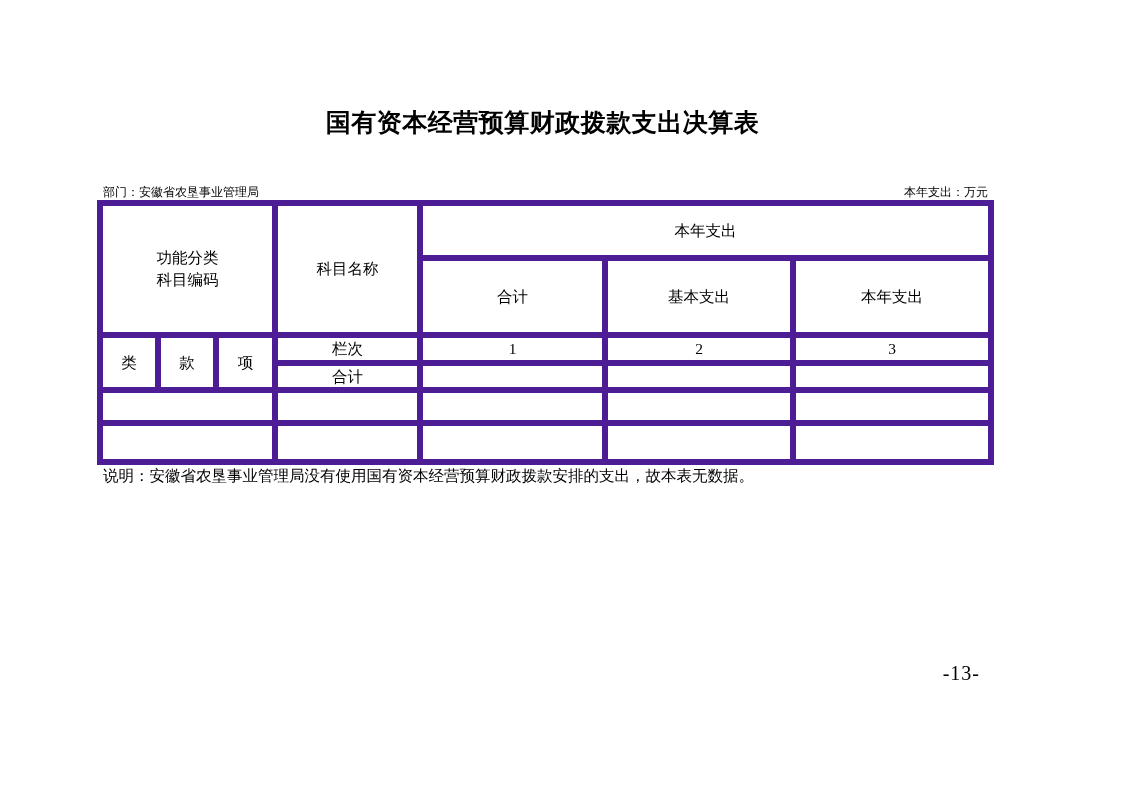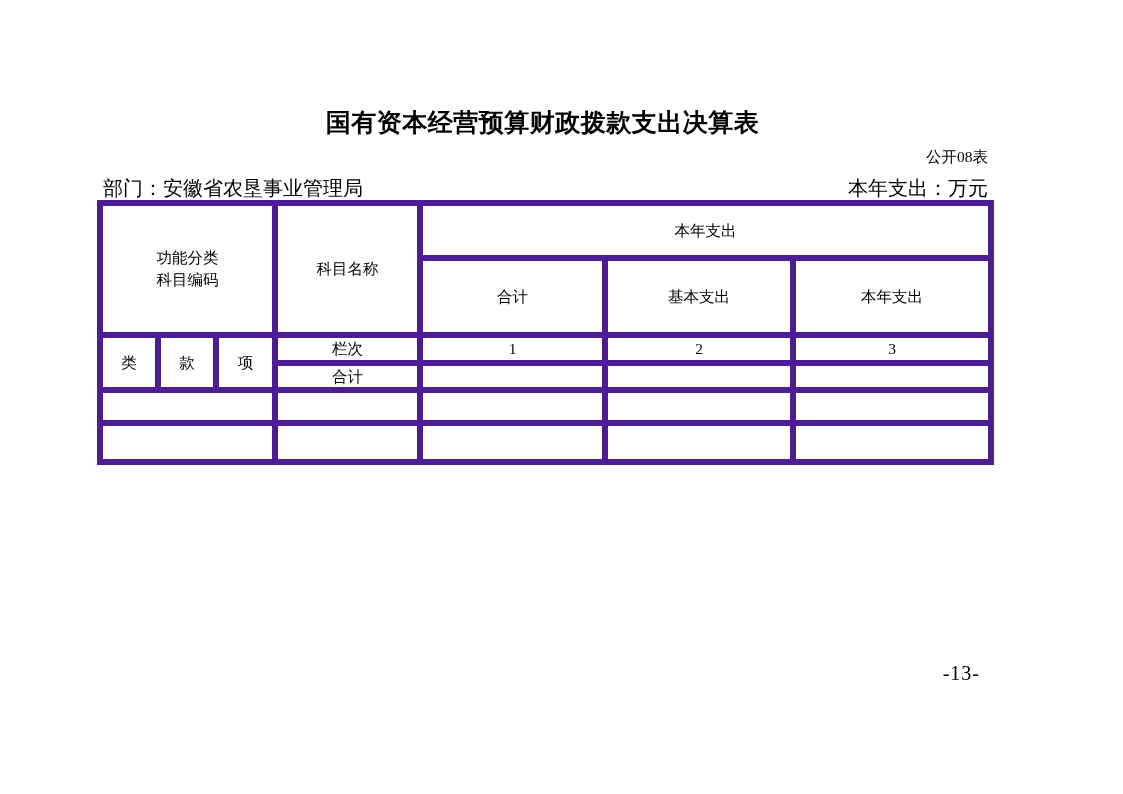--- a/index.html
+++ b/index.html
@@ -29,25 +29,25 @@
     position: absolute;
     left: 97px;
     top: 147px;
     width: 891px;
     text-align: right;
     font-size: 15.5px;
   }
   .meta-row {
     position: absolute;
     left: 97px;
-    top: 175px;
+    top: 184px;
     width: 891px;
     display: flex;
     justify-content: space-between;
-    font-size: 20px;
+    font-size: 12px;
     text-align: center;
   }
   .meta-row .dept { padding-left: 6px; }
   table.report {
     position: absolute;
     left: 97px;
     top: 200px;
     width: 891px;
     border-collapse: collapse;
     table-layout: fixed;
@@ -86,21 +86,20 @@
     letter-spacing: 1px;
   }
 </style>
 </head>
 <body>
 
 <div class="page">
 
   <h1 class="title">国有资本经营预算财政拨款支出决算表</h1>
 
-  <div class="form-code">公开08表</div>
 
   <div class="meta-row">
     <span class="dept">部门：安徽省农垦事业管理局</span>
     <span class="unit">本年支出：万元</span>
   </div>
 
   <table class="report">
     <colgroup>
       <col style="width:58px">
       <col style="width:58px">
@@ -149,16 +148,17 @@
       <tr class="r-empty2">
         <td colspan="3"></td>
         <td></td>
         <td></td>
         <td></td>
         <td></td>
       </tr>
     </tbody>
   </table>
 
+  <div class="note">说明：安徽省农垦事业管理局没有使用国有资本经营预算财政拨款安排的支出，故本表无数据。</div>
 
   <div class="pageno">-13-</div>
 
 </div>
 
 </body></html>

